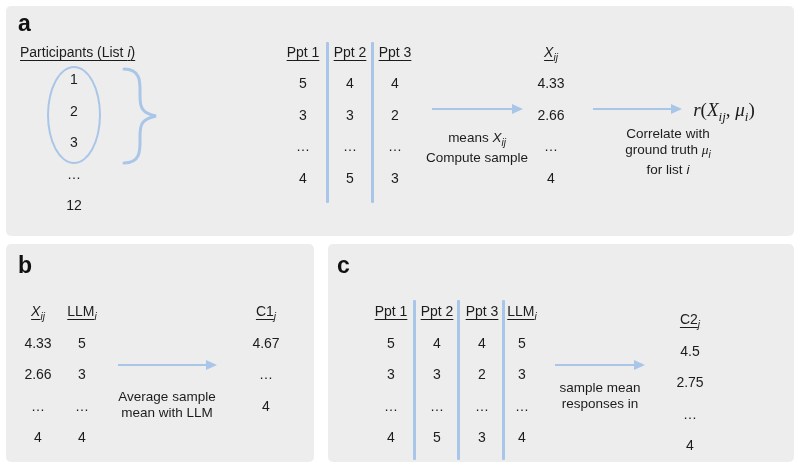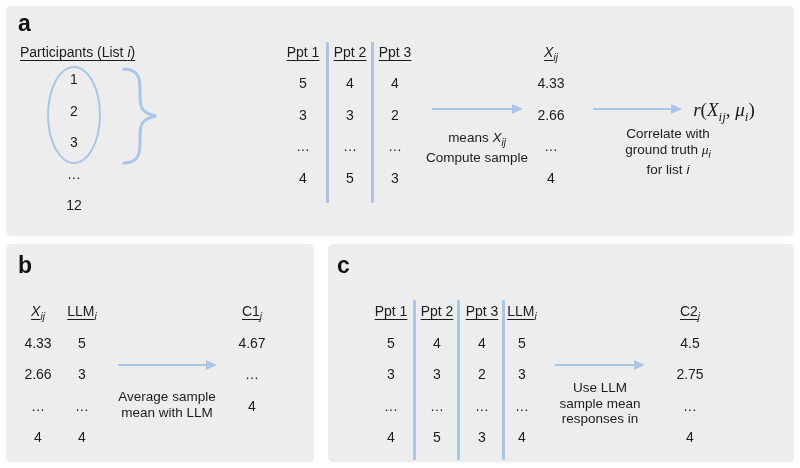--- a/index.html
+++ b/index.html
@@ -128,21 +128,21 @@
       <div class="cell">…</div>
       <div class="cell">4</div>
     </div>
 
     <div class="arrow" style="left:112px;top:119.75px;width:88px"></div>
     <div class="annot" style="left:86px;top:145px;width:150px">
       <div>Average sample</div>
       <div>mean with LLM</div>
     </div>
 
-    <div class="col" style="left:216px;top:52px">
+    <div class="col" style="left:230px;top:52px">
       <div class="cell"><span class="u"><span>C1</span><sub class="it">j</sub></span></div>
       <div class="cell">4.67</div>
       <div class="cell">…</div>
       <div class="cell">4</div>
     </div>
   </section>
 
   <section class="panel" id="panel-c">
     <div class="plabel" style="left:9px;top:8px">c</div>
 
@@ -173,26 +173,25 @@
     <div class="col" style="left:164px;top:52px">
       <div class="cell"><span class="u"><span>LLM</span><sub class="it">i</sub></span></div>
       <div class="cell">5</div>
       <div class="cell">3</div>
       <div class="cell">…</div>
       <div class="cell">4</div>
     </div>
 
     <div class="arrow" style="left:227px;top:119.75px;width:79px"></div>
     <div class="annot" style="left:197px;top:136px;width:150px">
-      <div>Use LLM</div>
       <div>sample mean</div>
       <div>responses in</div>
     </div>
 
-    <div class="col" style="left:332px;top:52px">
+    <div class="col" style="left:332px;top:60px">
       <div class="cell"><span class="u"><span>C2</span><sub class="it">j</sub></span></div>
       <div class="cell">4.5</div>
       <div class="cell">2.75</div>
       <div class="cell">…</div>
       <div class="cell">4</div>
     </div>
   </section>
 
 </div>
 

